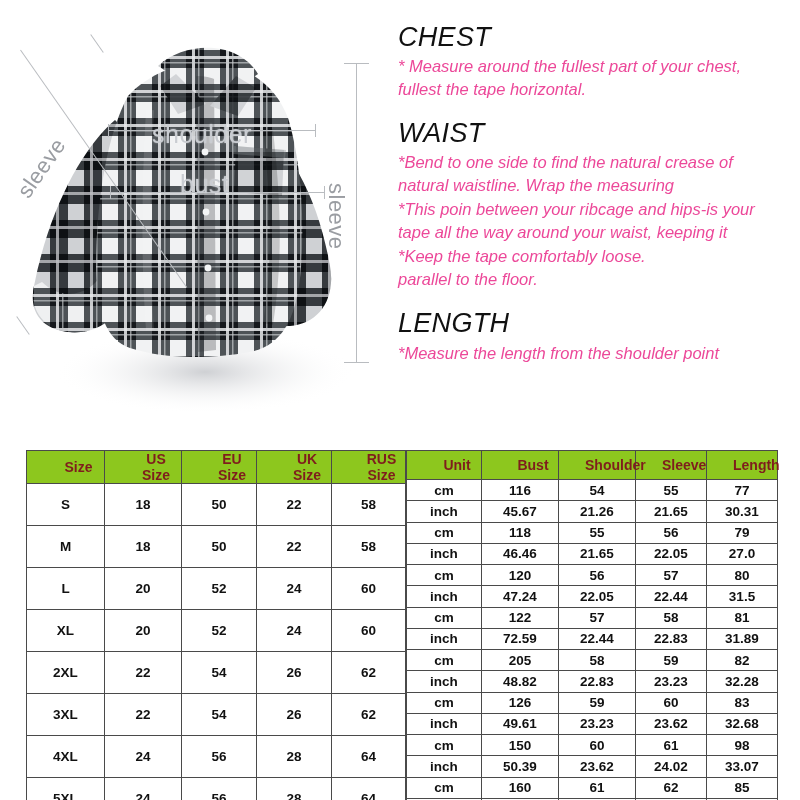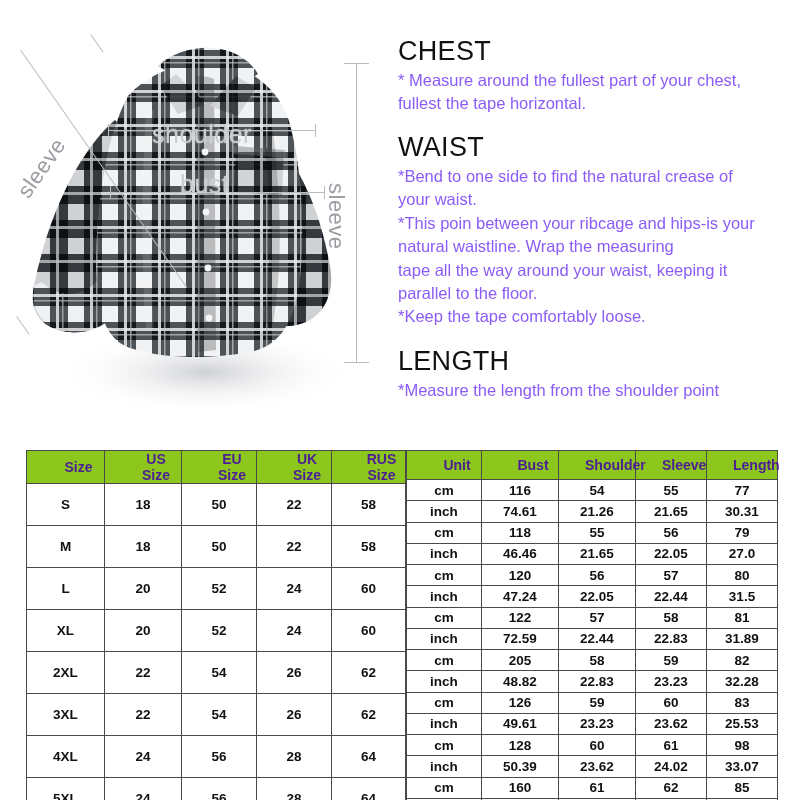--- a/index.html
+++ b/index.html
@@ -115,38 +115,39 @@
   #line-sleeve-diag-t2 {
     left: 12px; top: 325px;
     width: 22px; height: 1px;
     transform: rotate(55deg);
     transform-origin: center;
   }
 
   
   #instructions {
     position: absolute;
-    left: 398px; top: 36px;
+    left: 398px; top: 22px;
     width: 396px;
     color: #1b1b1b;
+    font-style: italic;
   }
   .instr-block { margin-bottom: 10px; }
   .instr-heading {
     font-size: 27px;
     font-weight: 400;
     letter-spacing: .3px;
     margin: 0 0 2px 0;
     line-height: 1.15;
     color: #111111;
   }
   .instr-body {
     font-size: 16.5px;
     line-height: 1.42;
     margin: 0;
-    color: #8b5cf6;
+    color: #ec4899;
   }
   .instr-body p { margin: 0; }
   #block-waist { margin-top: 16px; }
   #block-length { margin-top: 17px; }
 
   
   #size-tables {
     position: absolute;
     left: 26px; top: 450px;
     width: 750px;
@@ -164,21 +165,21 @@
     text-align: center;
     font-weight: bold;
     color: #111111;
     font-size: 13.5px;
     padding: 0;
   }
   thead th {
     background: #8dc71e;
     height: 28px;
     font-size: 14px;
-    color: #4c1d95;
+    color: #7f1d1d;
     padding-left: 26px;
   }
   #table-sizes tbody td { height: 41px; }
   #table-measures tbody td { height: 19.2px; }
 
   #table-sizes col.c-size  { width: 78px; }
   #table-sizes col.c-us    { width: 77px; }
   #table-sizes col.c-eu    { width: 75px; }
   #table-sizes col.c-uk    { width: 75px; }
   #table-sizes col.c-rus   { width: 74px; }
@@ -286,26 +287,25 @@
       <div class="instr-body">
         <p>* Measure around the fullest part of your chest,</p>
         <p>fullest the tape horizontal.</p>
       </div>
     </div>
 
     <div class="instr-block" id="block-waist">
       <h2 class="instr-heading">WAIST</h2>
       <div class="instr-body">
         <p>*Bend to one side to find the natural crease of</p>
-        <p>your waist.</p>
+        <p>natural waistline. Wrap the measuring</p>
         <p>*This poin between your ribcage and hips-is your</p>
-        <p>natural waistline. Wrap the measuring</p>
         <p>tape all the way around your waist, keeping it</p>
+        <p>*Keep the tape comfortably loose.</p>
         <p>parallel to the floor.</p>
-        <p>*Keep the tape comfortably loose.</p>
       </div>
     </div>
 
     <div class="instr-block" id="block-length">
       <h2 class="instr-heading">LENGTH</h2>
       <div class="instr-body">
         <p>*Measure the length from the shoulder point</p>
       </div>
     </div>
 
@@ -411,21 +411,21 @@
     <tbody id="measurement-table-body">
         <tr>
           <td>cm</td>
           <td>116</td>
           <td>54</td>
           <td>55</td>
           <td>77</td>
         </tr>
         <tr>
           <td>inch</td>
-          <td>74.61</td>
+          <td>45.67</td>
           <td>21.26</td>
           <td>21.65</td>
           <td>30.31</td>
         </tr>
         <tr>
           <td>cm</td>
           <td>118</td>
           <td>55</td>
           <td>56</td>
           <td>79</td>
@@ -484,25 +484,25 @@
           <td>126</td>
           <td>59</td>
           <td>60</td>
           <td>83</td>
         </tr>
         <tr>
           <td>inch</td>
           <td>49.61</td>
           <td>23.23</td>
           <td>23.62</td>
-          <td>25.53</td>
-        </tr>
-        <tr>
-          <td>cm</td>
-          <td>128</td>
+          <td>32.68</td>
+        </tr>
+        <tr>
+          <td>cm</td>
+          <td>150</td>
           <td>60</td>
           <td>61</td>
           <td>98</td>
         </tr>
         <tr>
           <td>inch</td>
           <td>50.39</td>
           <td>23.62</td>
           <td>24.02</td>
           <td>33.07</td>

